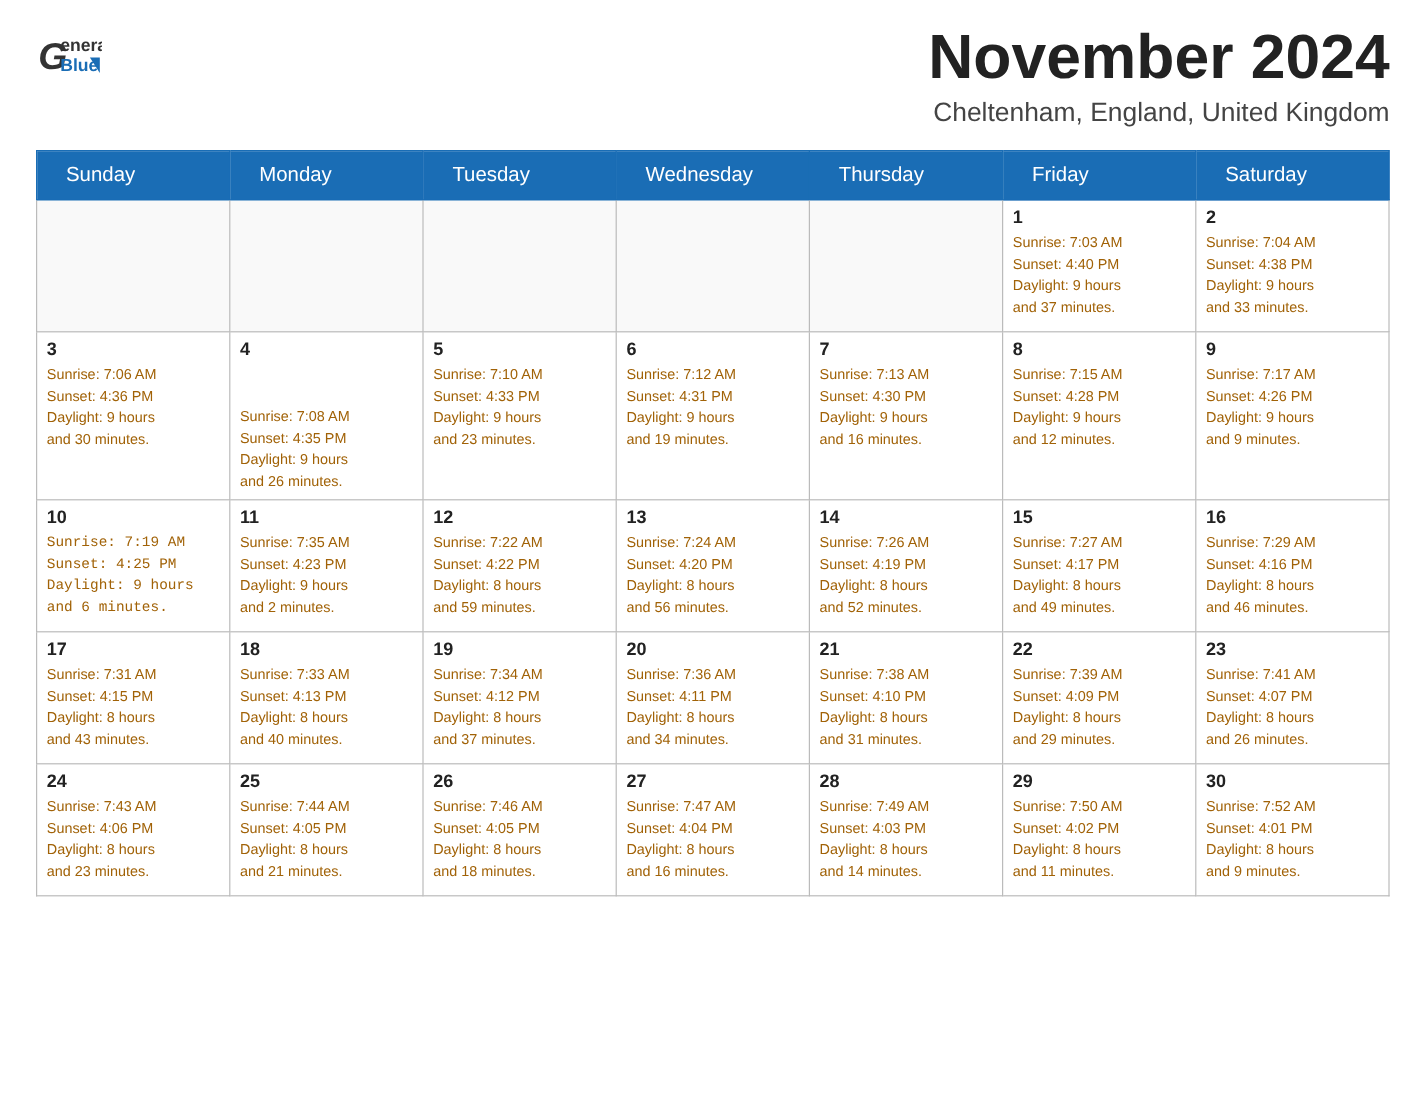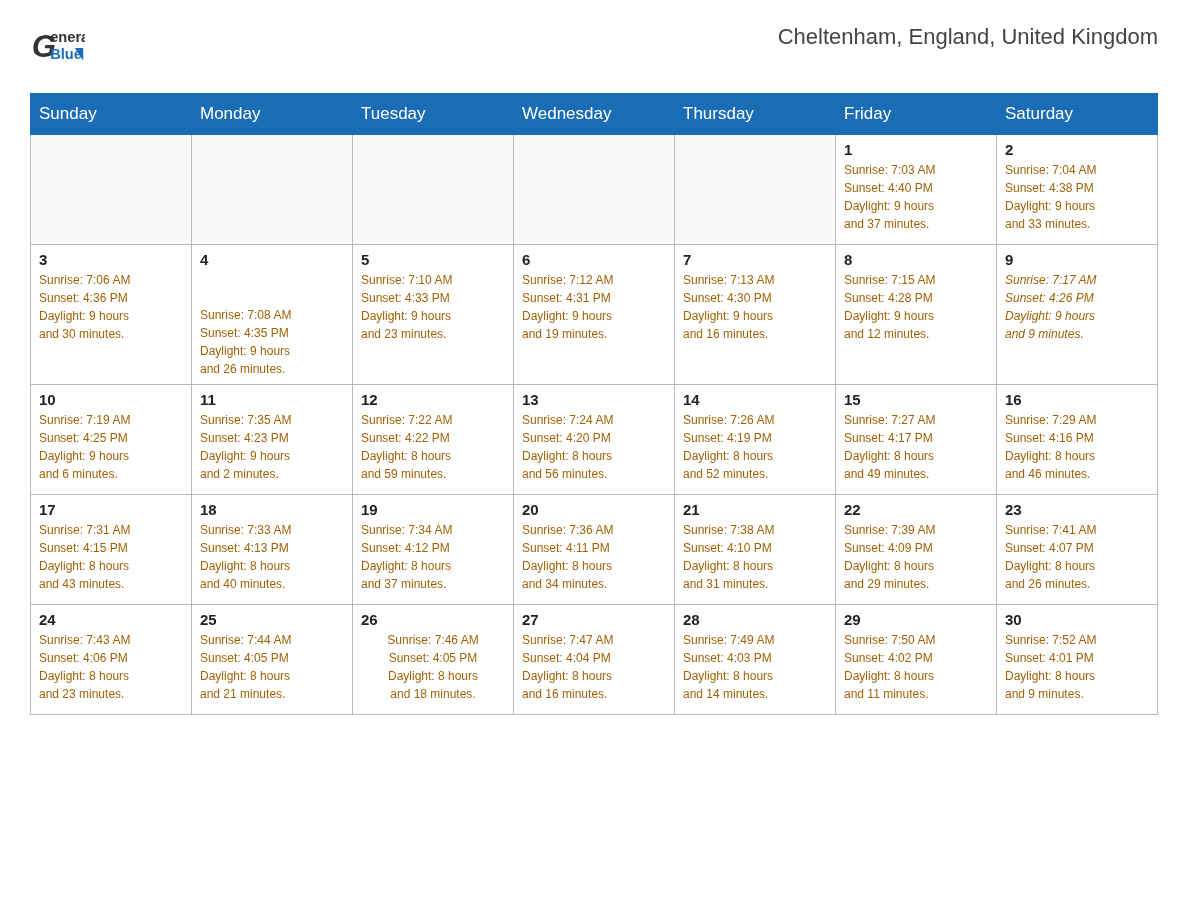--- a/index.html
+++ b/index.html
@@ -39,21 +39,21 @@
     table {
       width: 100%;
       border-collapse: collapse;
       table-layout: fixed;
     }
     thead tr th {
       background-color: #1a6db5;
       color: #fff;
       font-size: 17px;
       font-weight: normal;
-      padding: 10px 8px;
+      padding: 10px 24px;
       text-align: left;
       border: 1px solid #1a6db5;
     }
     tbody tr td {
       vertical-align: top;
       border: 1px solid #bbb;
       padding: 6px 8px;
       font-size: 12.5px;
       color: #333;
       height: 110px;
@@ -92,20 +92,21 @@
     <div class="logo-wrapper">
       <svg class="logo-svg" viewBox="0 0 60 55" xmlns="http://www.w3.org/2000/svg">
         <text x="2" y="38" font-family="Arial, sans-serif" font-size="34" font-weight="bold" font-style="italic" fill="#333">G</text>
         <text x="22" y="22" font-family="Arial, sans-serif" font-size="16" font-weight="bold" fill="#333">eneral</text>
         <text x="22" y="40" font-family="Arial, sans-serif" font-size="16" font-weight="bold" fill="#1a6db5">Blue</text>
         <polygon points="49,28 58,28 58,42" fill="#1a6db5"></polygon>
       </svg>
     </div>
   </div>
   <div id="title-area">
+    <div id="month-title">November 2024</div>
     <div id="location">Cheltenham, England, United Kingdom</div>
   </div>
 </div>
 
 <table>
   <thead>
     <tr>
     <th>Sunday</th>
         <th>Monday</th>
         <th>Tuesday</th>
@@ -175,30 +176,30 @@
         </td>
         <td>
           <span class="day-number">8</span>
           <div class="day-info" style="white-space: pre-line;">Sunrise: 7:15 AM
 Sunset: 4:28 PM
 Daylight: 9 hours
 and 12 minutes.</div>
         </td>
         <td>
           <span class="day-number">9</span>
-          <div class="day-info" style="white-space: pre-line; font-style: italic;">Sunrise: 7:17 AM
+          <div class="day-info" style="white-space: pre-line;">Sunrise: 7:17 AM
 Sunset: 4:26 PM
 Daylight: 9 hours
 and 9 minutes.</div>
         </td>
       </tr>
       <tr>
         <td>
           <span class="day-number">10</span>
-          <div class="day-info" style="white-space: pre-line;">Sunrise: 7:19 AM
+          <div class="day-info" style="white-space: pre-line; font-family: Liberation Mono, monospace;">Sunrise: 7:19 AM
 Sunset: 4:25 PM
 Daylight: 9 hours
 and 6 minutes.</div>
         </td>
         <td>
           <span class="day-number">11</span>
           <div class="day-info" style="white-space: pre-line;">Sunrise: 7:35 AM
 Sunset: 4:23 PM
 Daylight: 9 hours
 and 2 minutes.</div>
@@ -300,21 +301,21 @@
         </td>
         <td>
           <span class="day-number">25</span>
           <div class="day-info" style="white-space: pre-line;">Sunrise: 7:44 AM
 Sunset: 4:05 PM
 Daylight: 8 hours
 and 21 minutes.</div>
         </td>
         <td>
           <span class="day-number">26</span>
-          <div class="day-info" style="white-space: pre-line; text-align: center;">Sunrise: 7:46 AM
+          <div class="day-info" style="white-space: pre-line;">Sunrise: 7:46 AM
 Sunset: 4:05 PM
 Daylight: 8 hours
 and 18 minutes.</div>
         </td>
         <td>
           <span class="day-number">27</span>
           <div class="day-info" style="white-space: pre-line;">Sunrise: 7:47 AM
 Sunset: 4:04 PM
 Daylight: 8 hours
 and 16 minutes.</div>

